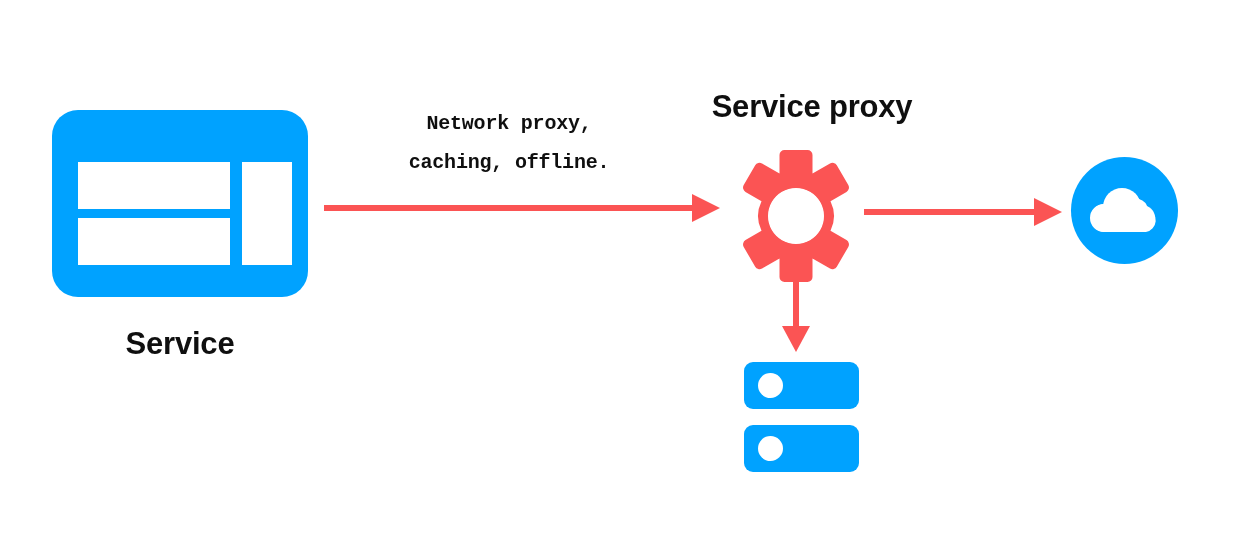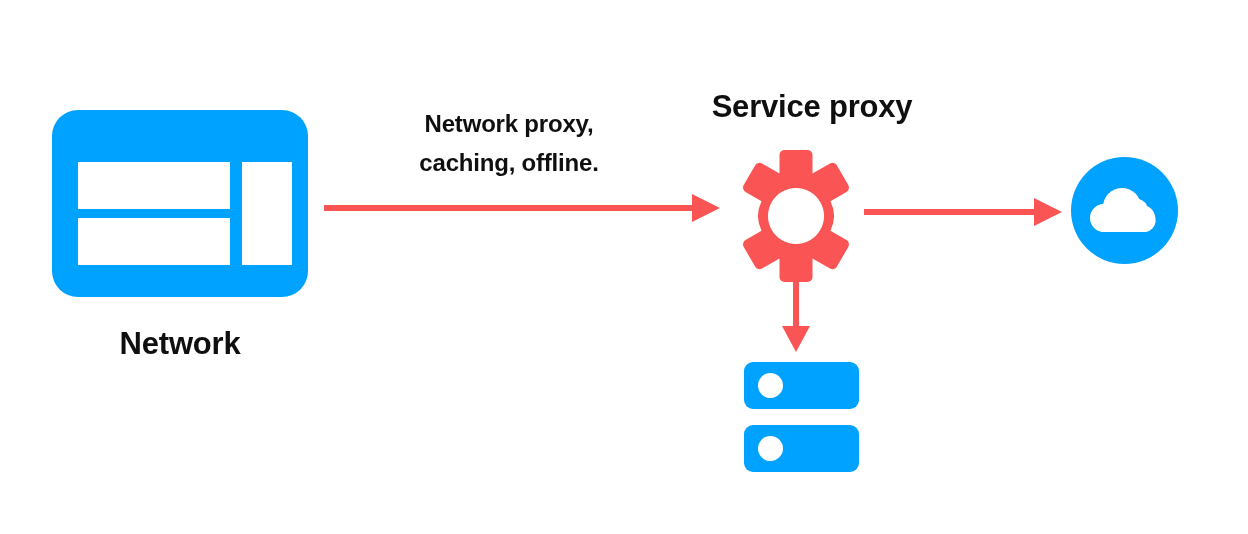--- a/index.html
+++ b/index.html
@@ -63,22 +63,23 @@
     width: 364px;
     text-align: center;
     font-size: 31px;
     line-height: 38px;
   }
   #proxy-caption {
     left: 360px;
     top: 104px;
     width: 298px;
     text-align: center;
-    font-size: 24px;
+    font-size: 20px;
     line-height: 39px;
+    font-family: Liberation Mono, monospace;
   }
 
   
   .arrow { position: absolute; }
   #arrow-window-to-sw  { left: 320px; top: 188px; width: 400px;  height: 40px; }
   #arrow-sw-to-cloud   { left: 862px; top: 192px; width: 200px;  height: 40px; }
   #arrow-sw-to-storage { left: 770px; top: 280px; width: 52px;   height: 72px; }
 
   
   #gear-node {
@@ -143,21 +144,21 @@
 
 <div id="canvas" style="background: rgb(255, 255, 255);">
 
   <div class="node" id="window-node">
     <div id="window-icon-shape">
       <div class="win-panel" id="win-panel-top"></div>
       <div class="win-panel" id="win-panel-bottom"></div>
       <div class="win-panel" id="win-panel-side"></div>
     </div>
   </div>
-  <div class="diagram-label" id="window-label">Network</div>
+  <div class="diagram-label" id="window-label">Service</div>
 
   <div class="diagram-label" id="proxy-caption">Network proxy,
 caching, offline.</div>
 
   <div class="arrow" id="arrow-window-to-sw">
     <svg viewBox="0 0 400 40" width="400" height="40" xmlns="http://www.w3.org/2000/svg">
       <line x1="4" y1="20" x2="374" y2="20" stroke="#fb5454" stroke-width="6"></line>
       <polygon points="372,6 400,20 372,34" fill="#fb5454"></polygon>
     </svg>
   </div>

